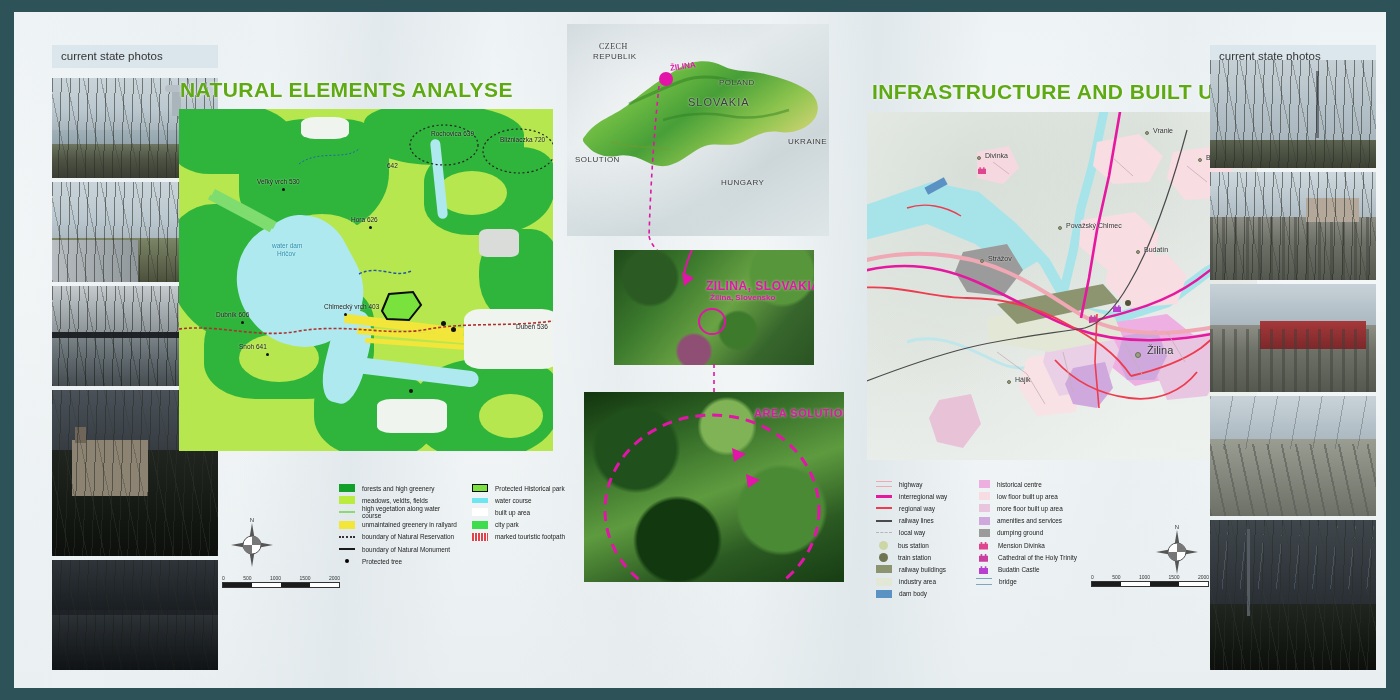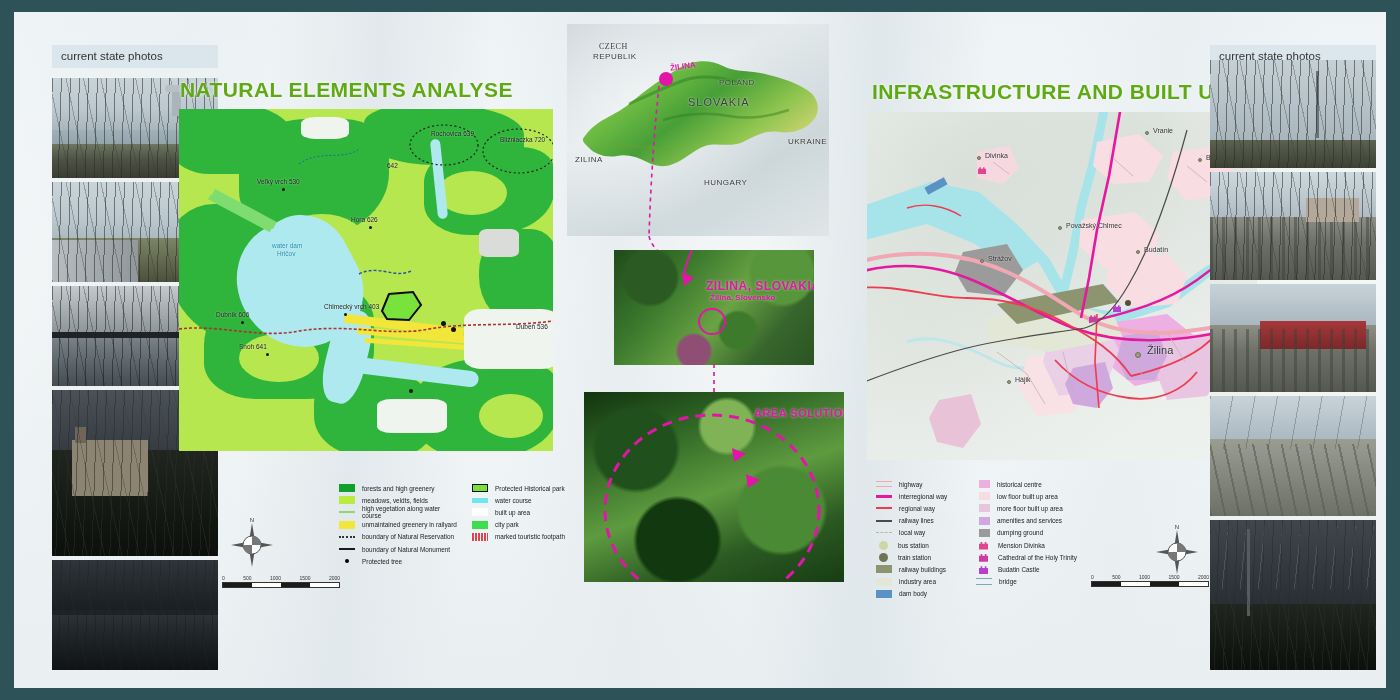--- a/index.html
+++ b/index.html
@@ -381,22 +381,22 @@
                C126 126 118 136 106 140 C96 144 88 142 80 138 C70 133 60 130 50 132
                C38 134 28 130 22 124 C16 118 14 116 18 112 Z" fill="url(#slovgrad)" opacity="0.95"></path>
       <path d="M62 80 C80 72 100 62 118 56 C136 50 154 54 170 58" fill="none" stroke="#2e7d22" stroke-width="3" opacity=".5"></path>
       <path d="M96 96 C116 90 140 88 162 92 C184 96 204 92 222 86" fill="none" stroke="#2e7d22" stroke-width="2.5" opacity=".45"></path>
       <path d="M44 118 C62 124 84 122 102 126" fill="none" stroke="#7a9a2e" stroke-width="2" opacity=".4"></path>
     </svg>
     <div class="ctrylabel" style="left:32px;top:18px;font-family:Liberation Serif, serif;">CZECH</div>
     <div class="ctrylabel" style="left:26px;top:28px;">REPUBLIK</div>
     <div class="ctrylabel" style="left:152px;top:11px;margin-top:43px;">POLAND</div>
     <div class="ctrylabel" style="left:121px;top:72px;font-size:11px;letter-spacing:1px;">SLOVAKIA</div>
-    <div class="ctrylabel" style="left:8px;top:131px;">ZILINA</div>
-    <div class="ctrylabel" style="left:137px;top:154px;">HUNGARY</div>
+    <div class="ctrylabel" style="left:8px;top:131px;">SOLUTION</div>
+    <div class="ctrylabel" style="left:154px;top:154px;">HUNGARY</div>
     <div class="ctrylabel" style="left:221px;top:113px;">UKRAINE</div>
     <div class="magentatext" style="left:103px;top:38px;font-size:8px;transform:rotate(-8deg);">ŽILINA</div>
     <div style="position:absolute;left:92px;top:48px;width:14px;height:14px;border-radius:50%;background:#e215a8;"></div>
     <svg width="262" height="212" style="position:absolute;left:0;top:0;">
       <path d="M92 62 C88 100 84 150 82 212" fill="none" stroke="#e215a8" stroke-width="1.6" stroke-dasharray="4 4"></path>
     </svg>
   </div>
   <svg style="position:absolute;left:553px;top:224px;" width="262" height="24">
     <path d="M82 0 C84 10 92 16 100 24" fill="none" stroke="#e215a8" stroke-width="1.6" stroke-dasharray="4 4"></path>
   </svg>

